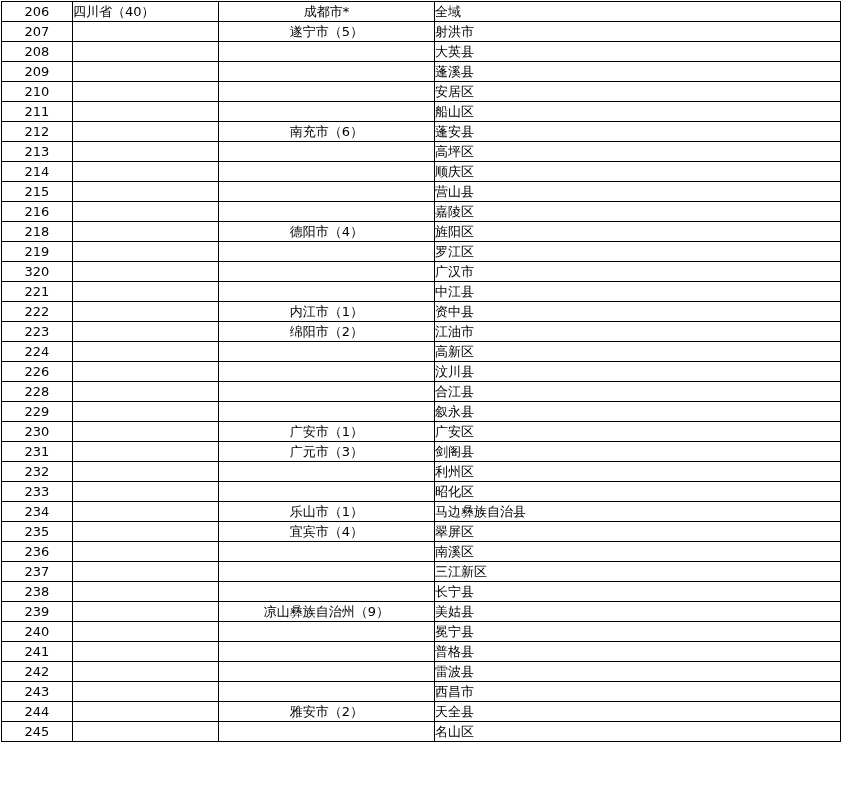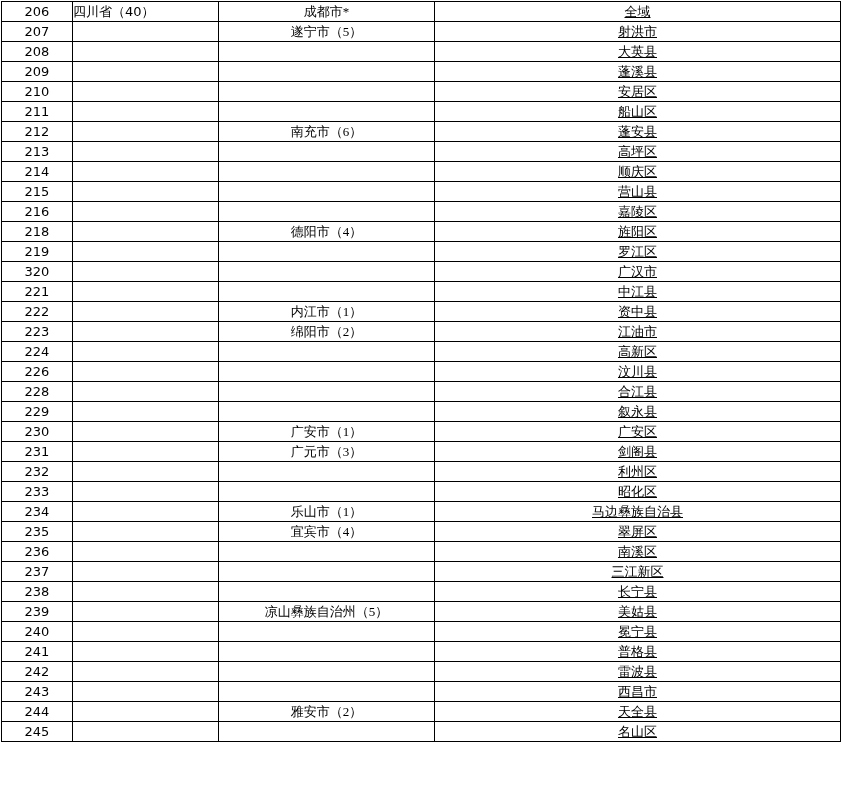--- a/index.html
+++ b/index.html
@@ -37,26 +37,23 @@
   td.col-idx {
     width: 70px;
     text-align: center;
   }
   td.col-prov {
     width: 145px;
   }
   td.col-city {
     width: 215px;
     text-align: center;
-    font-family: Liberation Serif, serif;
   }
   td.col-area {
     width: 405px;
-    text-align: center;
-    text-decoration: underline;
   }
   td.empty {
     text-align: center;
   }
 </style>
 </head>
 <body>
 
 <div id="sheet">
   <table class="region-table">
@@ -237,21 +234,21 @@
         </tr>
         <tr>
           <td class="col-idx">238</td>
           <td class="col-prov empty"></td>
           <td class="col-city empty"></td>
           <td class="col-area">长宁县</td>
         </tr>
         <tr>
           <td class="col-idx">239</td>
           <td class="col-prov empty"></td>
-          <td class="col-city">凉山彝族自治州（5）</td>
+          <td class="col-city">凉山彝族自治州（9）</td>
           <td class="col-area">美姑县</td>
         </tr>
         <tr>
           <td class="col-idx">240</td>
           <td class="col-prov empty"></td>
           <td class="col-city empty"></td>
           <td class="col-area">冕宁县</td>
         </tr>
         <tr>
           <td class="col-idx">241</td>

